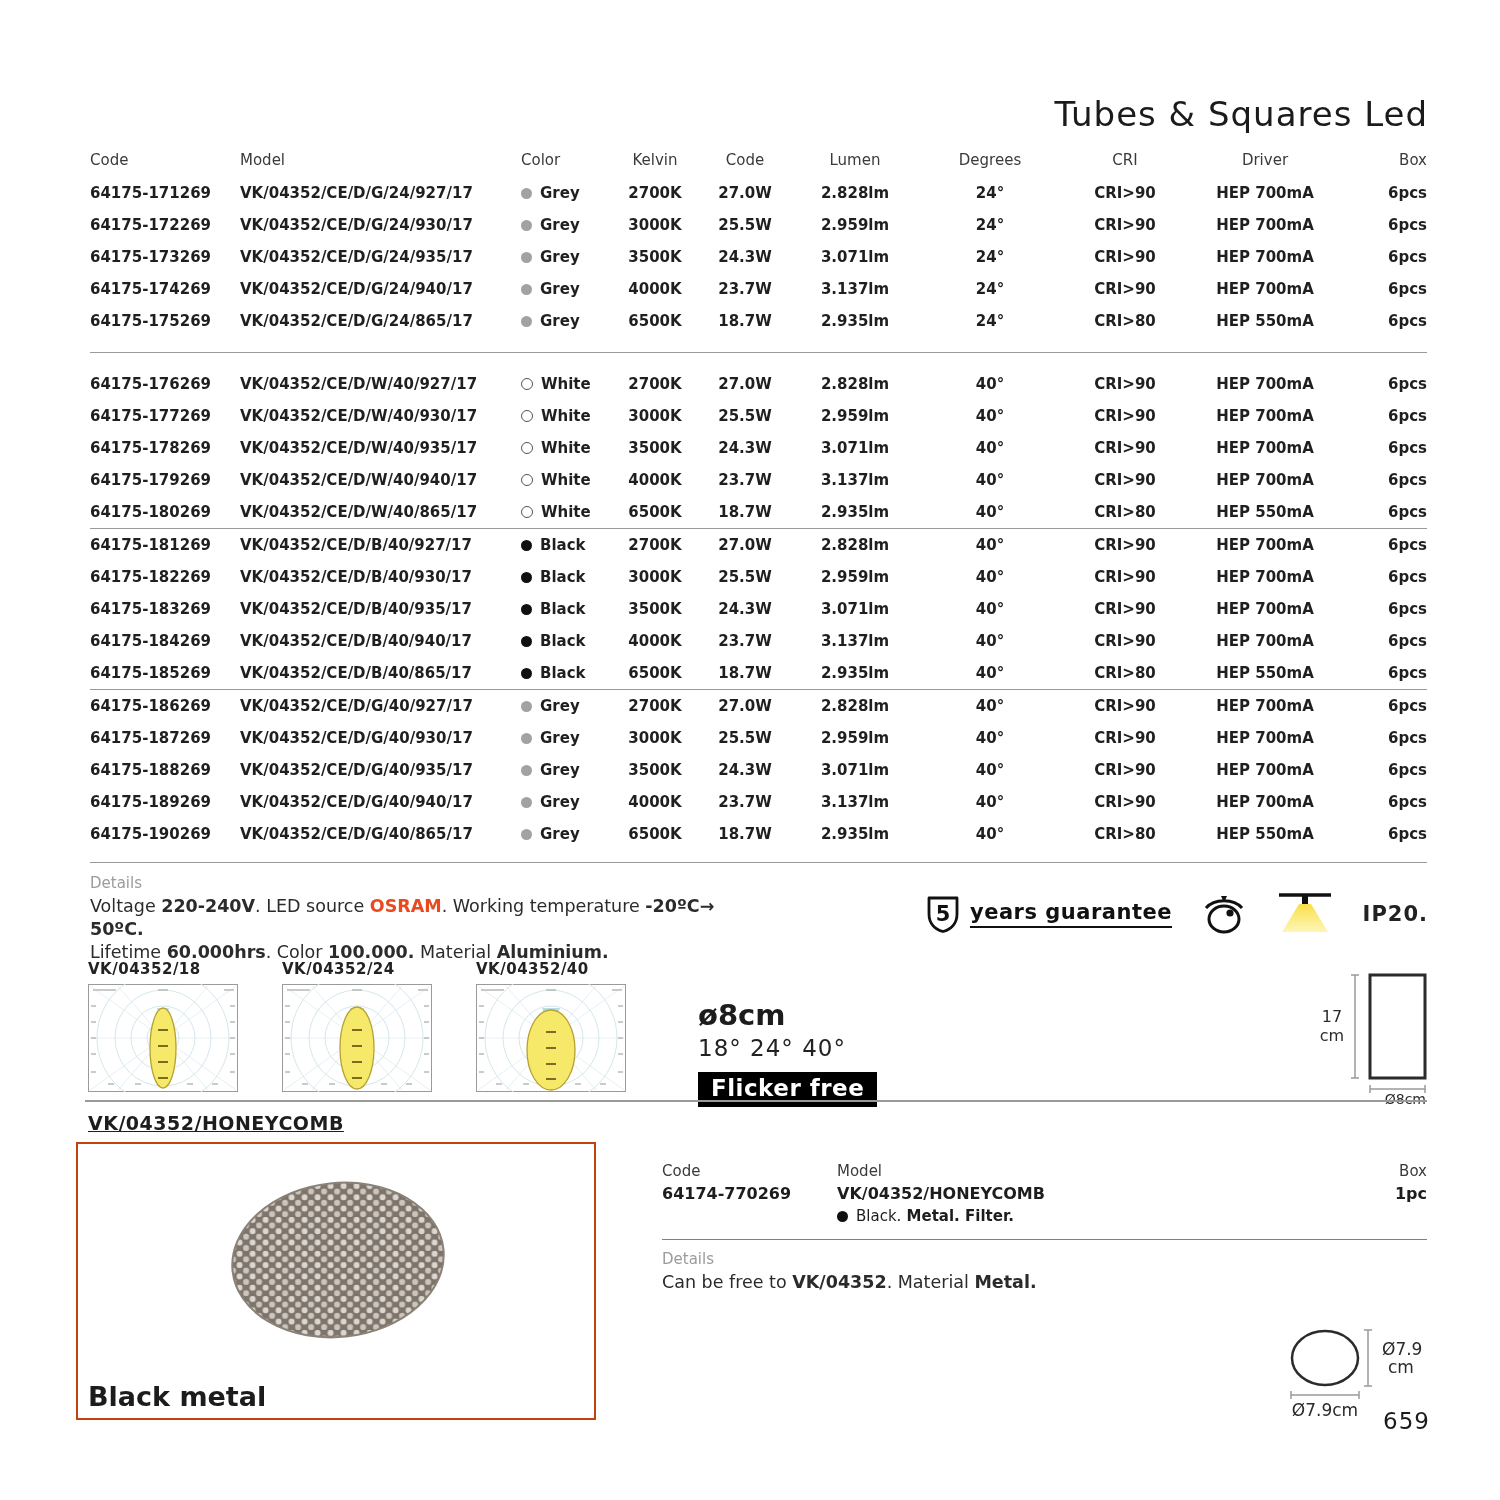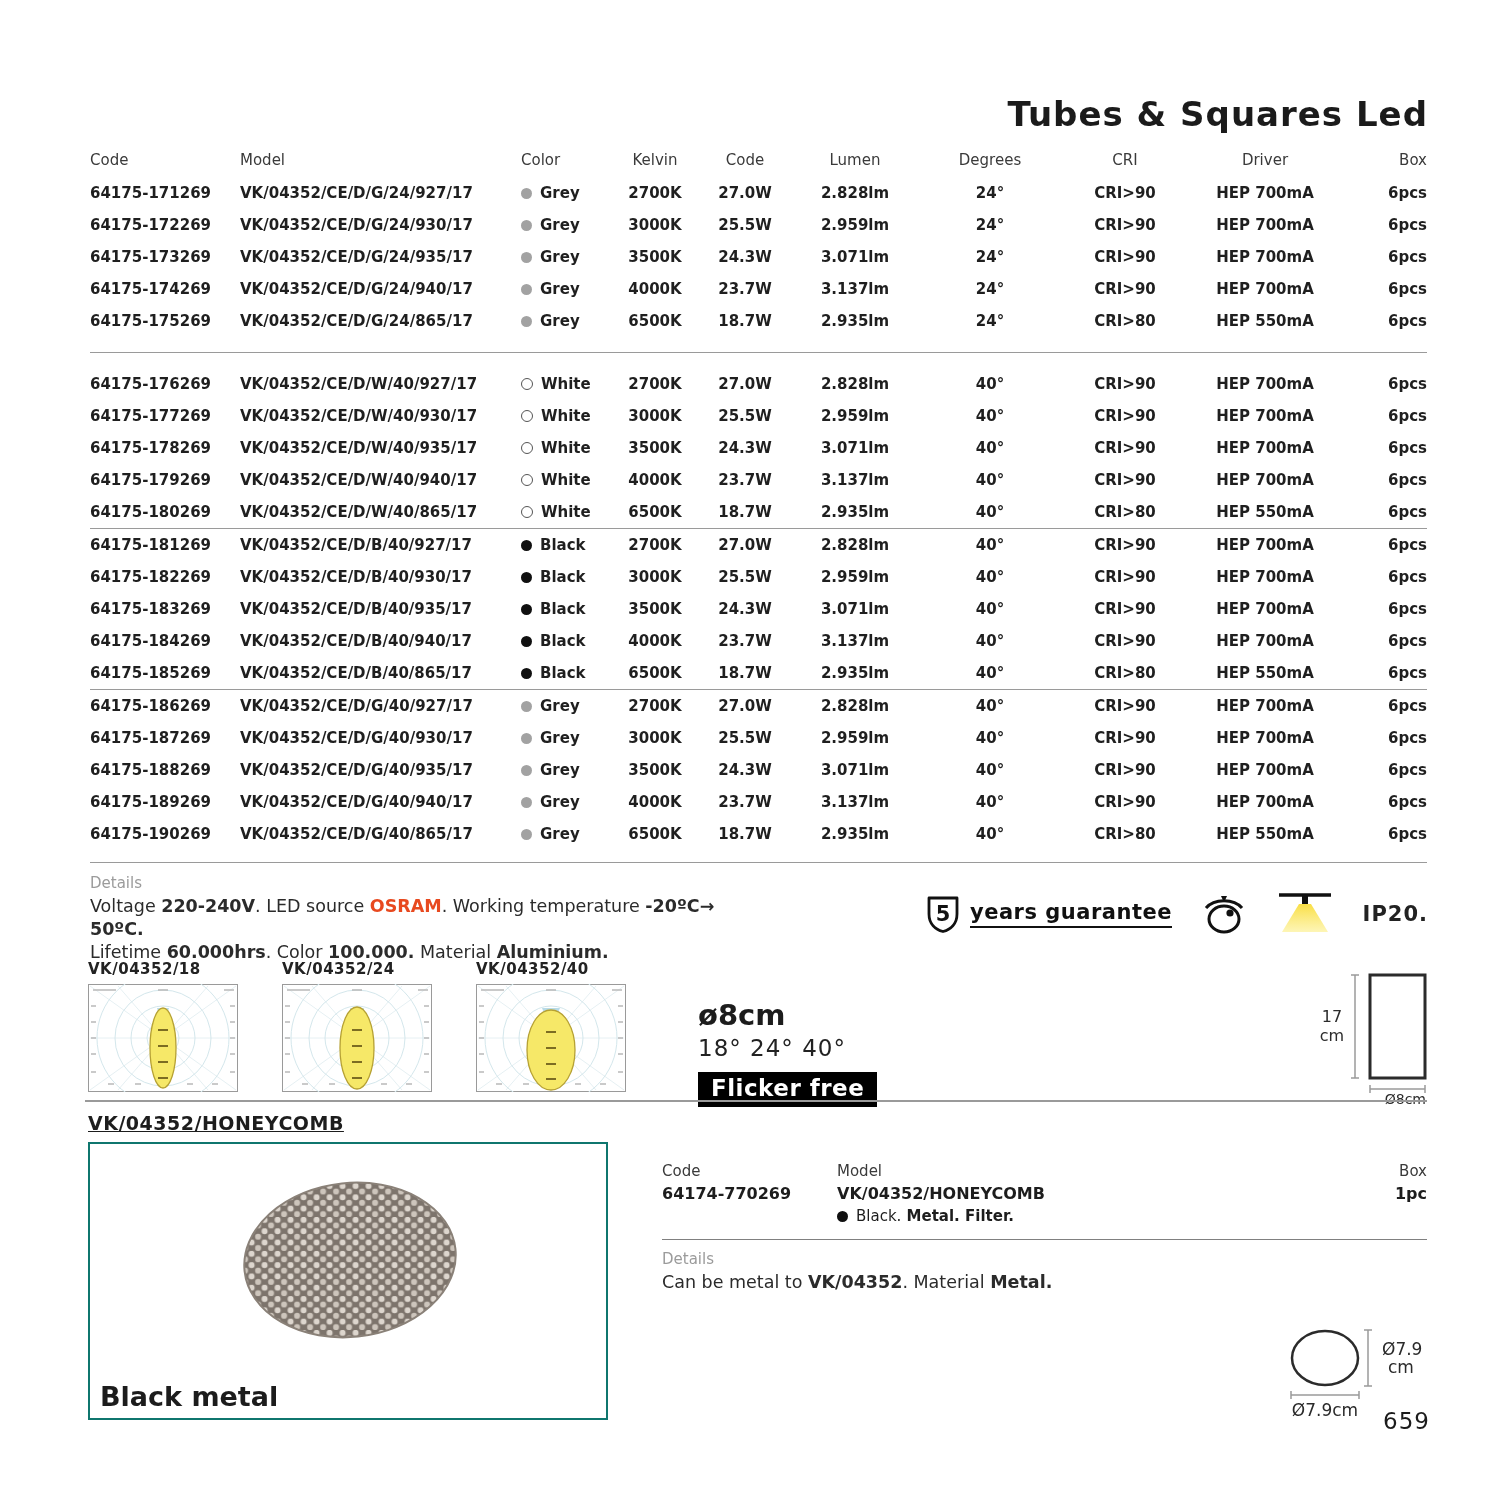--- a/index.html
+++ b/index.html
@@ -1,18 +1,18 @@
 <!DOCTYPE html>
 <html><head>
 <meta charset="utf-8">
 <style>
   html,body{margin:0;padding:0;background:#fff;}
   .page{position:relative;width:1500px;height:1500px;background:#fff;overflow:hidden;
         font-family:"DejaVu Sans","Liberation Sans",sans-serif;color:#2b2b2b;}
-  .title{position:absolute;top:94px;right:72px;font-size:34px;font-weight:700;
+  .title{position:absolute;top:94px;right:72px;font-size:34px;font-weight:400;
          letter-spacing:1px;color:#1b1b1b;}
   
   .table{position:absolute;left:90px;top:143px;width:1337px;}
   .thead,.trow{display:grid;grid-template-columns:150px 275px 95px 90px 90px 130px 140px 130px 150px 87px;align-items:center;}
   .thead{height:34px;font-size:15px;color:#3a3a3a;}
   .trow{height:32px;font-size:15px;font-weight:700;color:#1f1f1f;}
   .th,.td{white-space:nowrap;overflow:hidden;}
   .c0,.c1{text-align:left;}
   .c2{text-align:left;padding-left:6px;}
   .c3,.c4,.c5,.c6,.c7,.c8{text-align:center;}
@@ -43,21 +43,21 @@
   .mid-info{position:absolute;left:698px;top:998px;}
   .mid-dia{font-size:29px;font-weight:700;color:#1c1c1c;}
   .mid-ang{font-size:23px;color:#222;margin-top:3px;letter-spacing:1px;}
   .flicker{display:inline-block;margin-top:11px;background:#000;color:#fff;
            font-size:23px;font-weight:700;padding:3px 13px 6px;letter-spacing:.5px;}
   .dim-rect{position:absolute;left:1282px;top:968px;}
   
   .big-sep{position:absolute;left:85px;top:1100px;width:1342px;border-top:2px solid #9a9a9a;}
   .hc-heading{position:absolute;left:88px;top:1112px;font-size:19px;font-weight:700;
               letter-spacing:.5px;text-decoration:underline;color:#1d1d1d;}
-  .hc-box{position:absolute;left:88px;top:1142px;width:516px;height:274px;border:2px solid #0f766e;}
+  .hc-box{position:absolute;left:76px;top:1142px;width:516px;height:274px;border:2px solid #c2410c;}
   .hc-caption{position:absolute;left:10px;bottom:6px;font-size:27px;font-weight:700;color:#1c1c1c;}
   .hc-info{position:absolute;left:662px;top:1162px;width:765px;}
   .hc-grid{display:grid;grid-template-columns:175px 1fr 70px;}
   .hc-label{font-size:15px;color:#3a3a3a;}
   .hc-value{font-size:16px;font-weight:700;color:#1d1d1d;margin-top:4px;}
   .hc-sub{font-size:15px;margin-top:4px;color:#1d1d1d;}
   .hc-right{text-align:right;}
   .hc-hr{border-top:1px solid #808080;margin-top:14px;}
   .hc-details{margin-top:10px;}
   .dim-ellipse{position:absolute;left:1278px;top:1320px;}
@@ -577,21 +577,21 @@
           <span class="dot dot-black"></span><span>Black.</span><span class="b"> Metal. Filter.</span>
         </div>
       </div>
       <div class="hc-right">
         <div class="hc-label">Box</div>
         <div class="hc-value">1pc</div>
       </div>
     </div>
     <div class="hc-hr"></div>
     <div class="grey-label hc-details">Details</div>
-    <div class="dline"><span class="">Can be metal to </span><span class="b">VK/04352</span><span class="">. Material </span><span class="b">Metal.</span></div>
+    <div class="dline"><span class="">Can be free to </span><span class="b">VK/04352</span><span class="">. Material </span><span class="b">Metal.</span></div>
   </div>
 
   <svg class="dim-ellipse" width="180" height="100" viewBox="0 0 180 100">
     <ellipse cx="47" cy="38" rx="33" ry="27" fill="none" stroke="#2b2b2b" stroke-width="2.5"></ellipse>
     <g stroke="#9a9a9a" stroke-width="1.5">
       <line x1="90" y1="10" x2="90" y2="66"></line>
       <line x1="86" y1="10" x2="94" y2="10"></line>
         <line x1="86" y1="66" x2="94" y2="66"></line>
       <line x1="13" y1="75" x2="81" y2="75"></line>
       <line x1="13" y1="71" x2="13" y2="79"></line>

